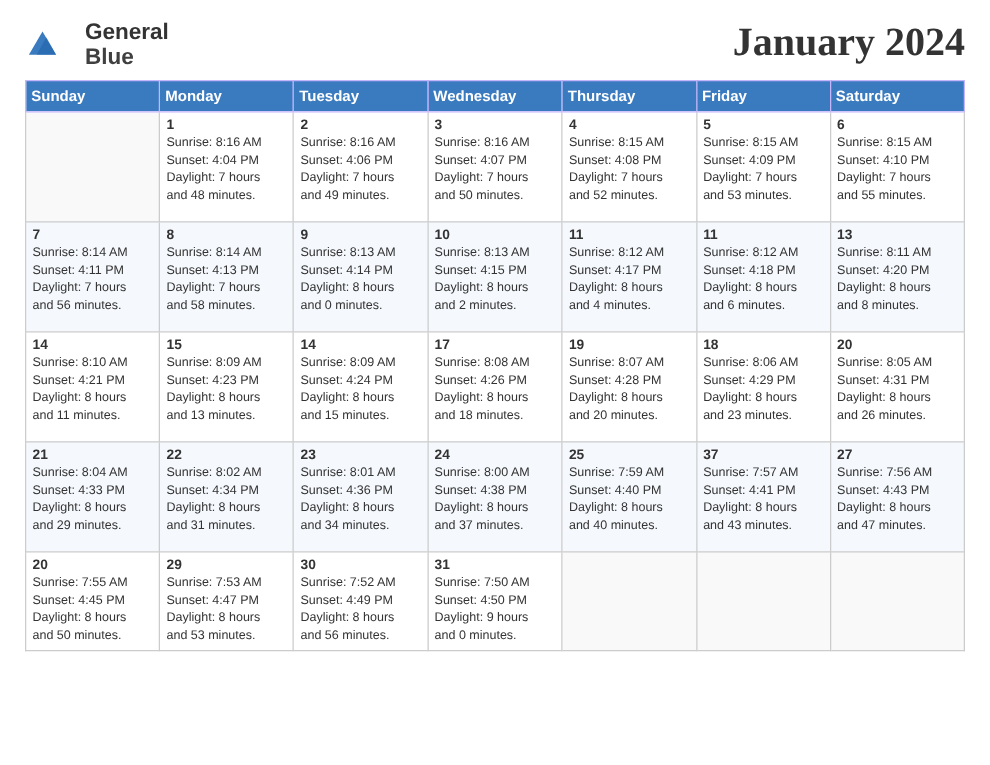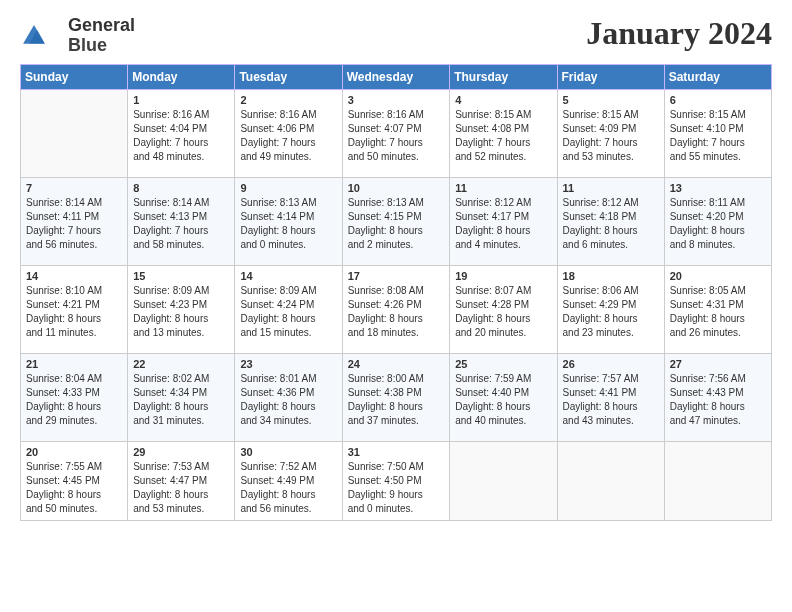--- a/index.html
+++ b/index.html
@@ -229,21 +229,21 @@
           </td>
           <td>
             <span class="day-num">24</span>
             <div class="day-info">Sunrise: 8:00 AM<br>Sunset: 4:38 PM<br>Daylight: 8 hours<br>and 37 minutes.</div>
           </td>
           <td>
             <span class="day-num">25</span>
             <div class="day-info">Sunrise: 7:59 AM<br>Sunset: 4:40 PM<br>Daylight: 8 hours<br>and 40 minutes.</div>
           </td>
           <td>
-            <span class="day-num">26</span>
+            <span class="day-num">37</span>
             <div class="day-info">Sunrise: 7:57 AM<br>Sunset: 4:41 PM<br>Daylight: 8 hours<br>and 43 minutes.</div>
           </td>
           <td>
             <span class="day-num">27</span>
             <div class="day-info">Sunrise: 7:56 AM<br>Sunset: 4:43 PM<br>Daylight: 8 hours<br>and 47 minutes.</div>
           </td>
         </tr>
         <tr class="last-row">
           <td>
             <span class="day-num">20</span>

